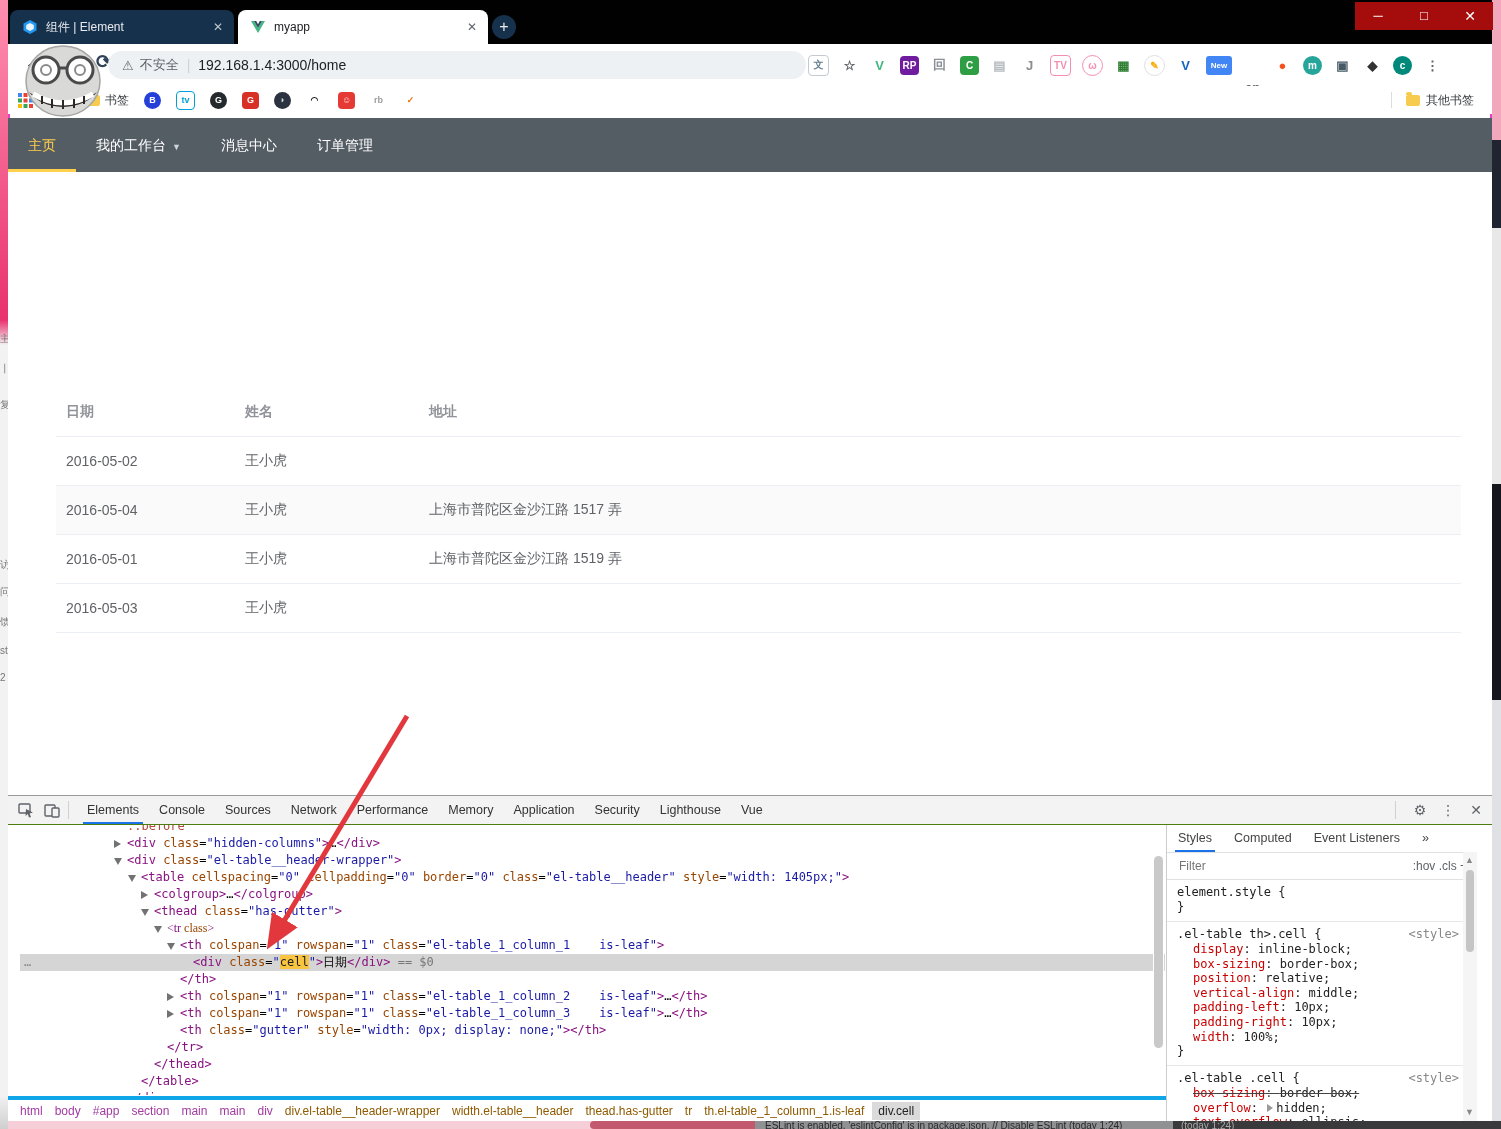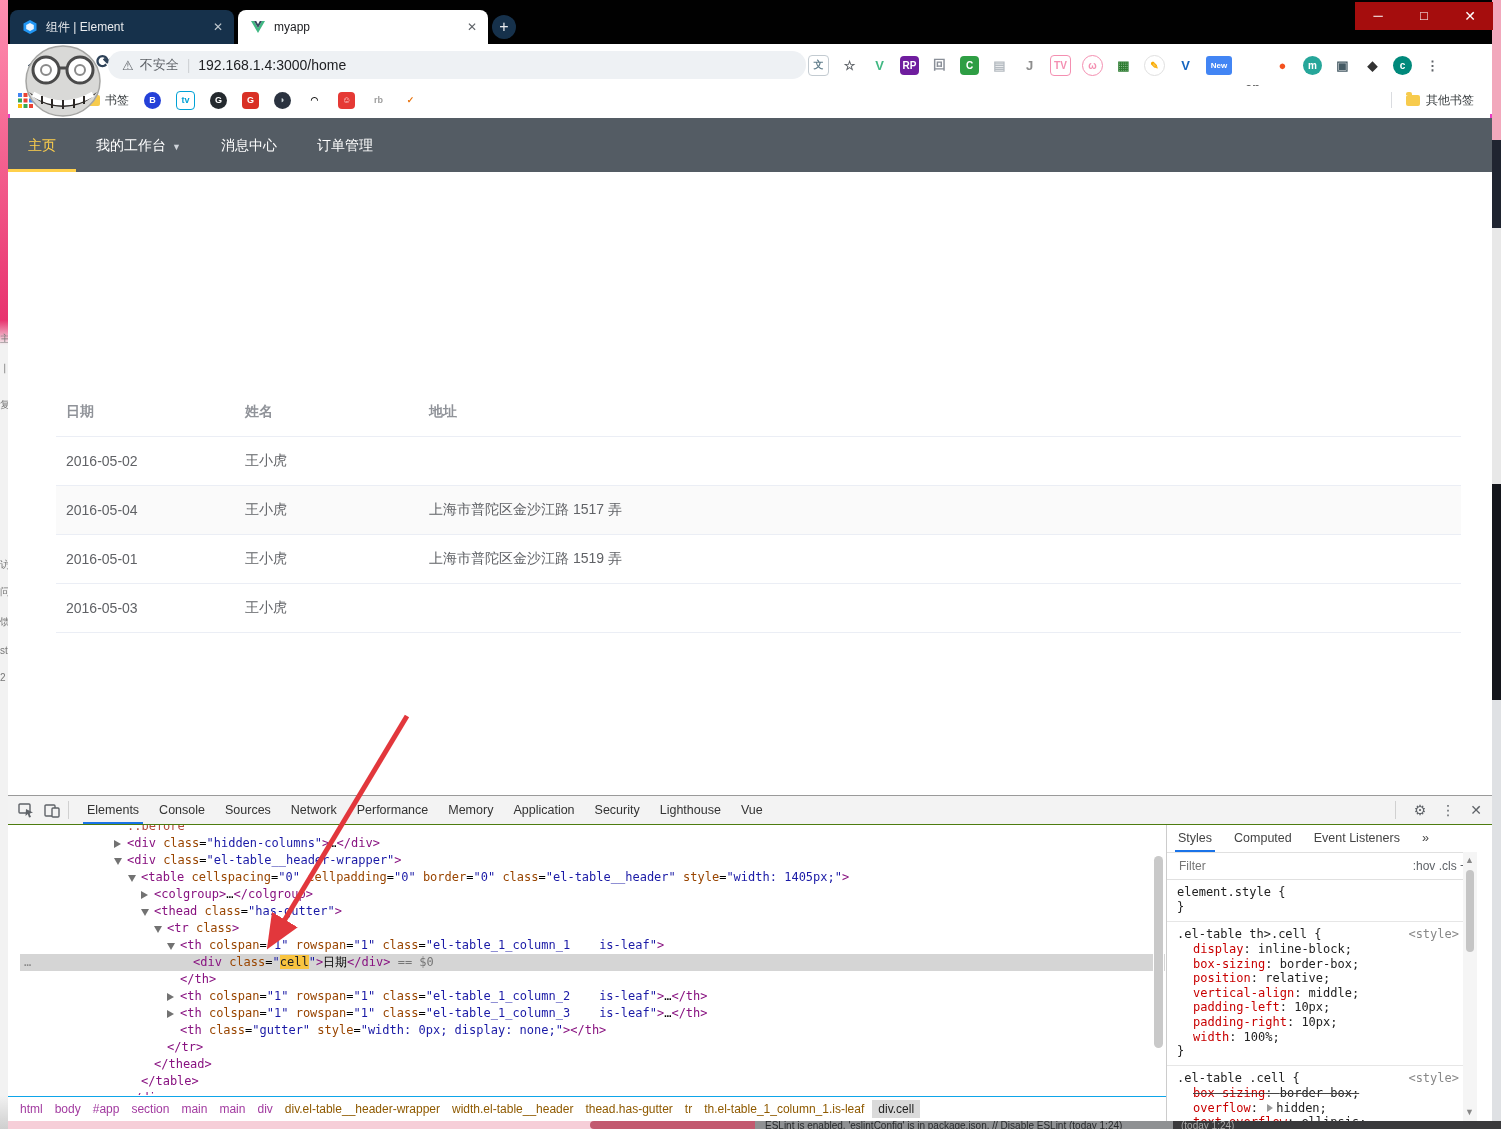--- a/index.html
+++ b/index.html
@@ -87,21 +87,21 @@
   .dom-line .pseudo{color:#b04a3a;}
   .dom-line mark{background:#f9c440;color:#202124;padding:0;}
   .dom-line .dom-suffix{color:#767676;}
   .tw{position:absolute;width:0;height:0;top:5px;}
   .tw.r{border-left:7px solid #727272;border-top:4px solid transparent;border-bottom:4px solid transparent;}
   .tw.d{border-top:7px solid #727272;border-left:4px solid transparent;border-right:4px solid transparent;top:6px;}
   .dom-scroll{left:1153px;top:826px;width:11px;height:269px;background:#fff;}
   .dom-thumb{position:absolute;left:1px;top:30px;width:9px;height:192px;background:#c9c9c9;border-radius:5px;}
   .dt-split{left:1166px;top:825px;width:1px;height:296px;background:#ccc;}
   
-  .crumbbar{left:8px;top:1096px;width:1158px;height:25px;background:#fff;border-top:1px solid #0ea5e9;box-sizing:border-box;display:flex;align-items:center;font-size:12px;overflow:hidden;}
+  .crumbbar{left:8px;top:1096px;width:1158px;height:25px;background:#fff;border-top:4px solid #0ea5e9;box-sizing:border-box;display:flex;align-items:center;font-size:12px;overflow:hidden;}
   .crumb{margin-left:12px;white-space:nowrap;}
   .crumb.purple{color:#a23ba0;}
   .crumb.brown{color:#8f5a00;}
   .crumb.selected{color:#222;background:#dadada;padding:2px 6px;margin-left:8px;}
   
   .sb{left:1167px;top:825px;width:310px;height:296px;background:#fff;overflow:hidden;}
   .sb-tabs{height:27px;display:flex;align-items:center;border-bottom:1px solid #e0e0e0;text-align:right;}
   .sb-tab{padding:0 11px;font-size:12.5px;color:#444;height:27px;line-height:27px;position:relative;white-space:nowrap;}
   .sb-tab.active:after{content:"";position:absolute;left:8px;right:8px;bottom:0;height:2px;background:#1a73e8;}
   .sb-filter{height:26px;display:flex;align-items:center;border-bottom:1px solid #e0e0e0;}
@@ -319,21 +319,21 @@
   </div>
 </div>
 
 <div class="abs dom-wrap" id="domWrap">
     <div class="dom-line" style="top: -7px;"><span style="position: absolute; left: 107px;"><span class="pseudo">::before</span></span></div>
     <div class="dom-line" style="top: 10px;"><span class="tw r" style="left: 94px;"></span><span style="position: absolute; left: 107px;"><span class="tag">&lt;div</span> <span class="attr">class</span>=<span class="val">"hidden-columns"</span><span class="tag">&gt;</span>…<span class="tag">&lt;/div</span><span class="tag">&gt;</span></span></div>
     <div class="dom-line" style="top: 27px;"><span class="tw d" style="left: 94px;"></span><span style="position: absolute; left: 107px;"><span class="tag">&lt;div</span> <span class="attr">class</span>=<span class="val">"el-table__header-wrapper"</span><span class="tag">&gt;</span></span></div>
     <div class="dom-line" style="top: 44px;"><span class="tw d" style="left: 108px;"></span><span style="position: absolute; left: 121px;"><span class="tag">&lt;table</span> <span class="attr">cellspacing</span>=<span class="val">"0"</span> <span class="attr">cellpadding</span>=<span class="val">"0"</span> <span class="attr">border</span>=<span class="val">"0"</span> <span class="attr">class</span>=<span class="val">"el-table__header"</span> <span class="attr">style</span>=<span class="val">"width: 1405px;"</span><span class="tag">&gt;</span></span></div>
     <div class="dom-line" style="top: 61px;"><span class="tw r" style="left: 121px;"></span><span style="position: absolute; left: 134px;"><span class="tag">&lt;colgroup</span><span class="tag">&gt;</span>…<span class="tag">&lt;/colgroup</span><span class="tag">&gt;</span></span></div>
     <div class="dom-line" style="top: 78px;"><span class="tw d" style="left: 121px;"></span><span style="position: absolute; left: 134px;"><span class="tag">&lt;thead</span> <span class="attr">class</span>=<span class="val">"has-gutter"</span><span class="tag">&gt;</span></span></div>
-    <div class="dom-line" style="top: 95px;"><span class="tw d" style="left: 134px;"></span><span style="position: absolute; left: 147px;"><span class="tag">&lt;tr</span> <span class="attr">class</span><span class="tag">&gt;</span></span></div>
+    <div class="dom-line" style="top: 95px;"><span class="tw d" style="left: 134px;"></span><span style="position: absolute; left: 147px; font-family: Liberation Serif, serif;"><span class="tag">&lt;tr</span> <span class="attr">class</span><span class="tag">&gt;</span></span></div>
     <div class="dom-line" style="top: 112px;"><span class="tw d" style="left: 147px;"></span><span style="position: absolute; left: 160px;"><span class="tag">&lt;th</span> <span class="attr">colspan</span>=<span class="val">"1"</span> <span class="attr">rowspan</span>=<span class="val">"1"</span> <span class="attr">class</span>=<span class="val">"el-table_1_column_1    is-leaf"</span><span class="tag">&gt;</span></span></div>
     <div class="dom-line sel" style="top: 129px;"><span class="dots">…</span><span style="position: absolute; left: 173px;"><span class="tag">&lt;div</span> <span class="attr">class</span>=<span class="val">"<mark>cell</mark>"</span><span class="tag">&gt;</span>日期<span class="tag">&lt;/div</span><span class="tag">&gt;</span><span class="dom-suffix"> == $0</span></span></div>
     <div class="dom-line" style="top: 146px;"><span style="position: absolute; left: 160px;"><span class="tag">&lt;/th</span><span class="tag">&gt;</span></span></div>
     <div class="dom-line" style="top: 163px;"><span class="tw r" style="left: 147px;"></span><span style="position: absolute; left: 160px;"><span class="tag">&lt;th</span> <span class="attr">colspan</span>=<span class="val">"1"</span> <span class="attr">rowspan</span>=<span class="val">"1"</span> <span class="attr">class</span>=<span class="val">"el-table_1_column_2    is-leaf"</span><span class="tag">&gt;</span>…<span class="tag">&lt;/th</span><span class="tag">&gt;</span></span></div>
     <div class="dom-line" style="top: 180px;"><span class="tw r" style="left: 147px;"></span><span style="position: absolute; left: 160px;"><span class="tag">&lt;th</span> <span class="attr">colspan</span>=<span class="val">"1"</span> <span class="attr">rowspan</span>=<span class="val">"1"</span> <span class="attr">class</span>=<span class="val">"el-table_1_column_3    is-leaf"</span><span class="tag">&gt;</span>…<span class="tag">&lt;/th</span><span class="tag">&gt;</span></span></div>
     <div class="dom-line" style="top: 197px;"><span style="position: absolute; left: 160px;"><span class="tag">&lt;th</span> <span class="attr">class</span>=<span class="val">"gutter"</span> <span class="attr">style</span>=<span class="val">"width: 0px; display: none;"</span><span class="tag">&gt;</span><span class="tag">&lt;/th</span><span class="tag">&gt;</span></span></div>
     <div class="dom-line" style="top: 214px;"><span style="position: absolute; left: 147px;"><span class="tag">&lt;/tr</span><span class="tag">&gt;</span></span></div>
     <div class="dom-line" style="top: 231px;"><span style="position: absolute; left: 134px;"><span class="tag">&lt;/thead</span><span class="tag">&gt;</span></span></div>
     <div class="dom-line" style="top: 248px;"><span style="position: absolute; left: 121px;"><span class="tag">&lt;/table</span><span class="tag">&gt;</span></span></div>
     <div class="dom-line" style="top: 265px;"><span style="position: absolute; left: 107px;"><span class="tag">&lt;/div</span><span class="tag">&gt;</span></span></div>

